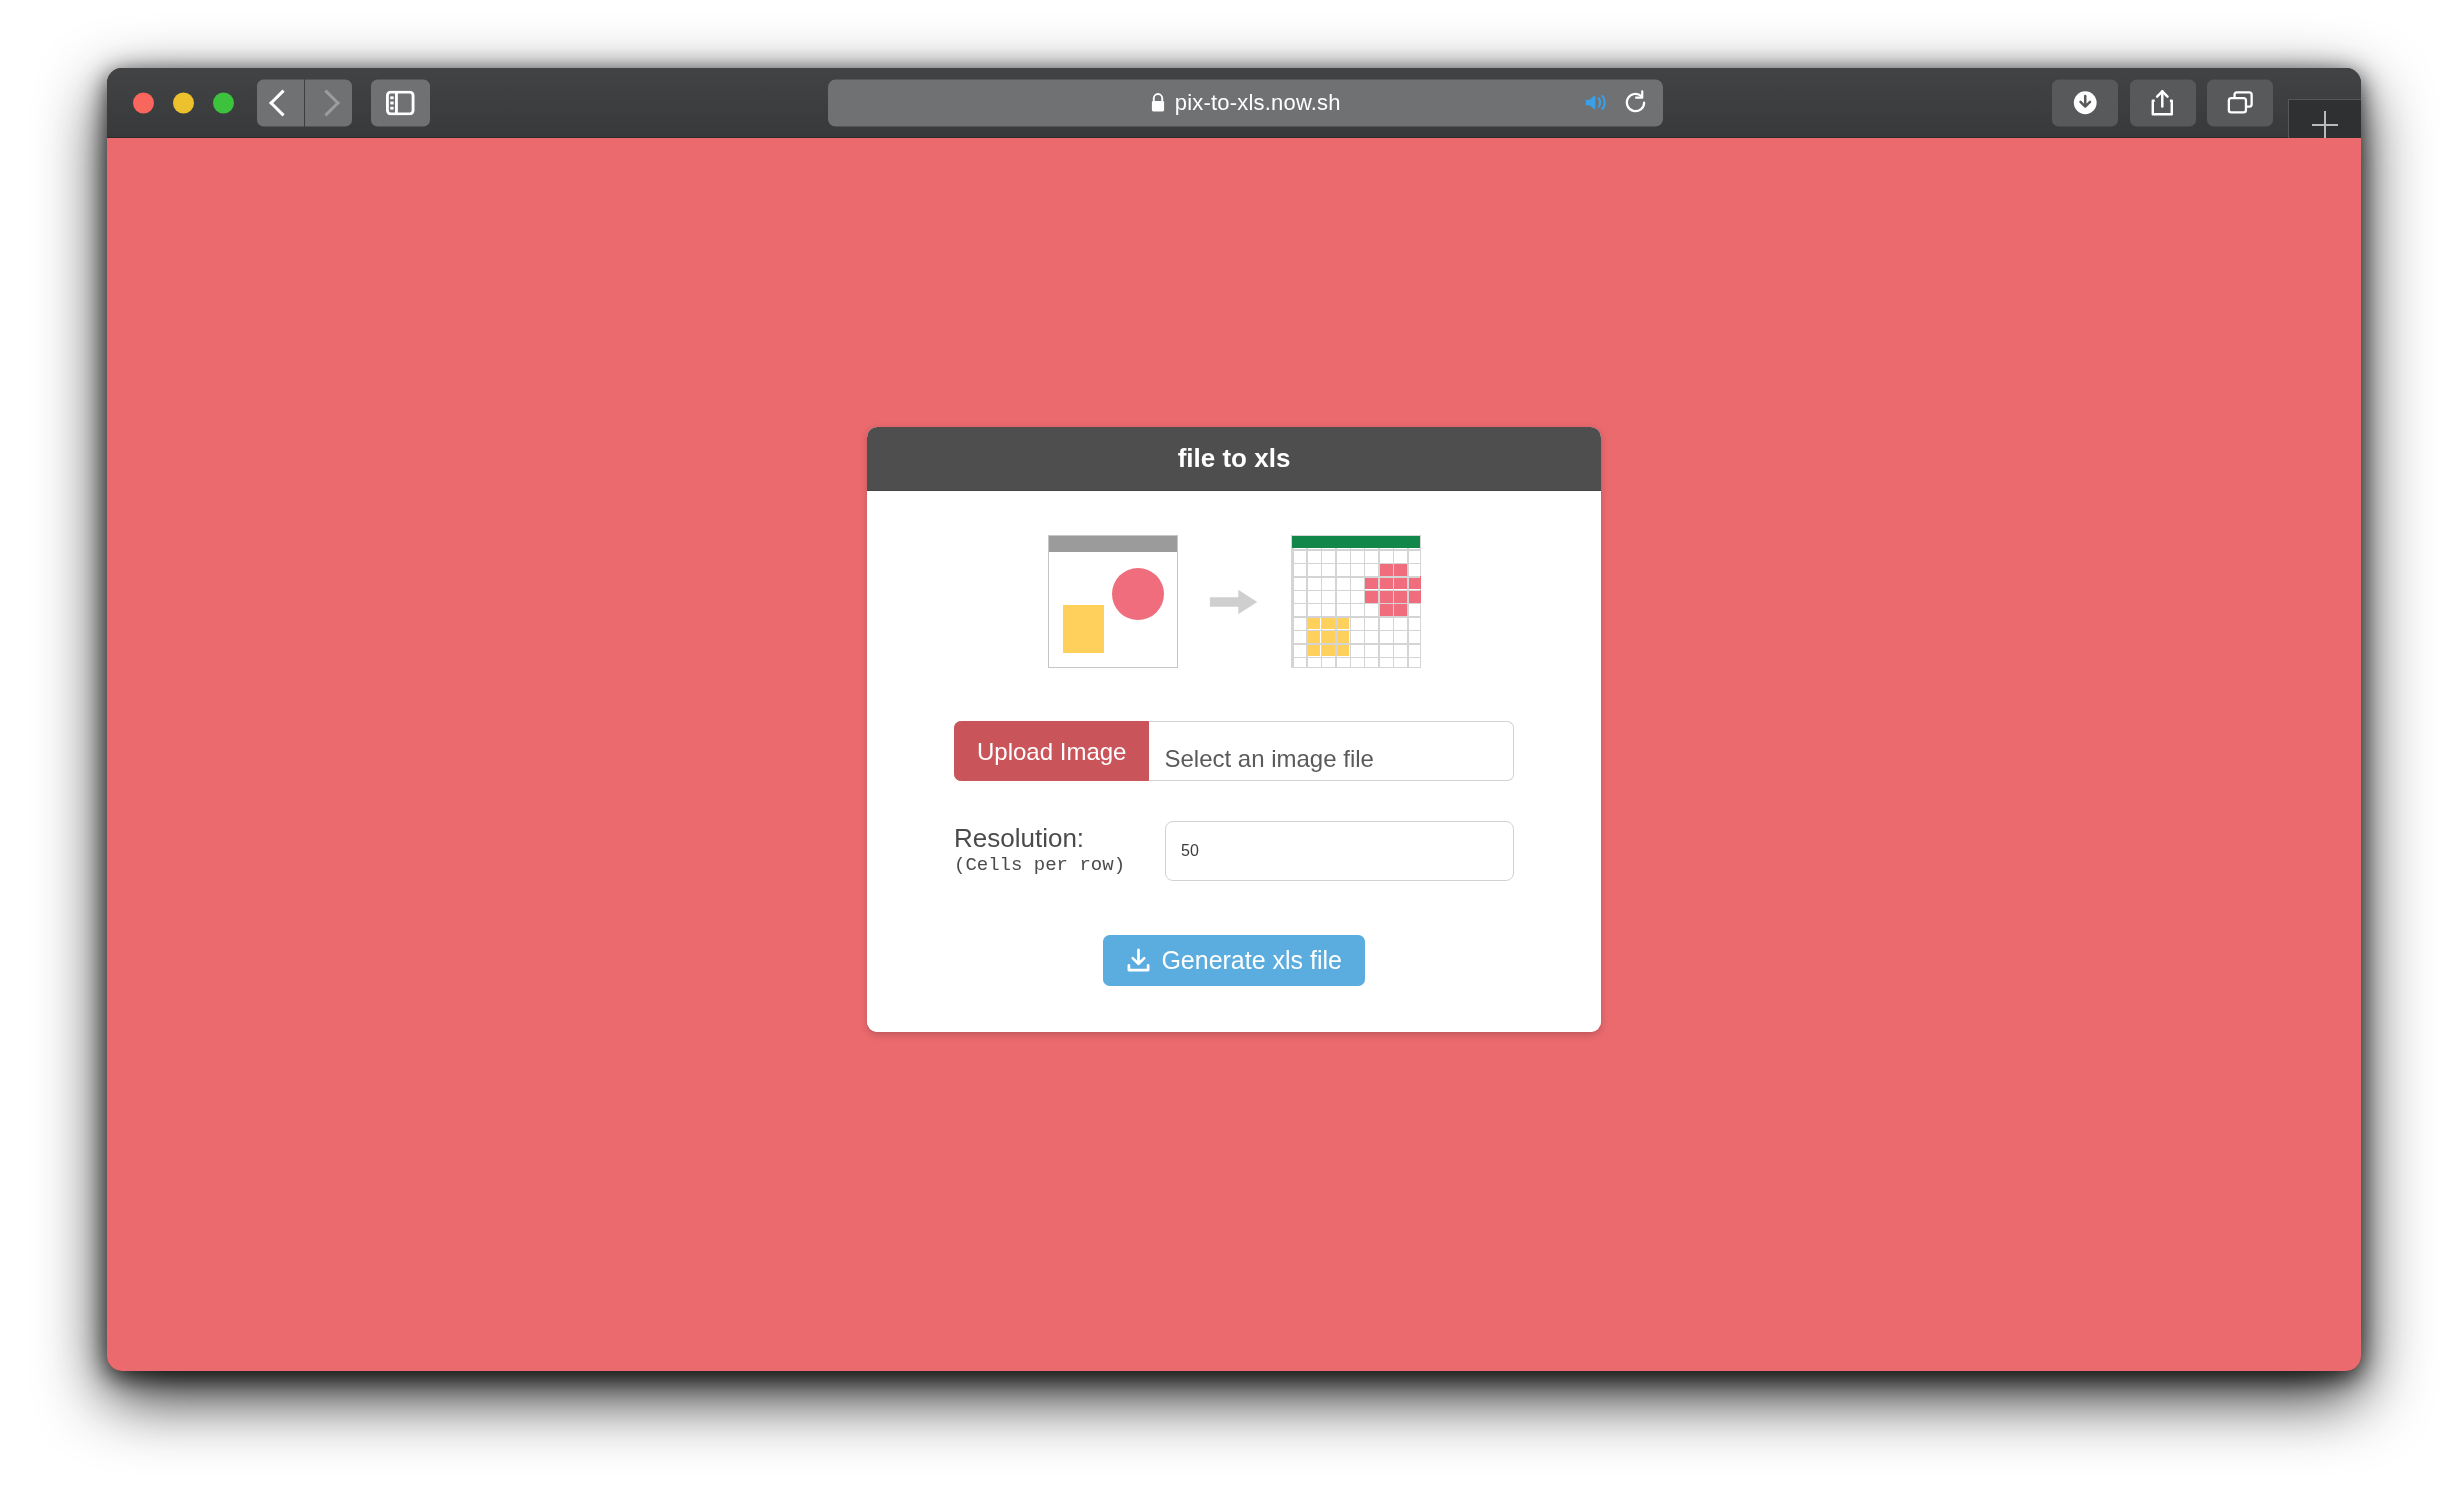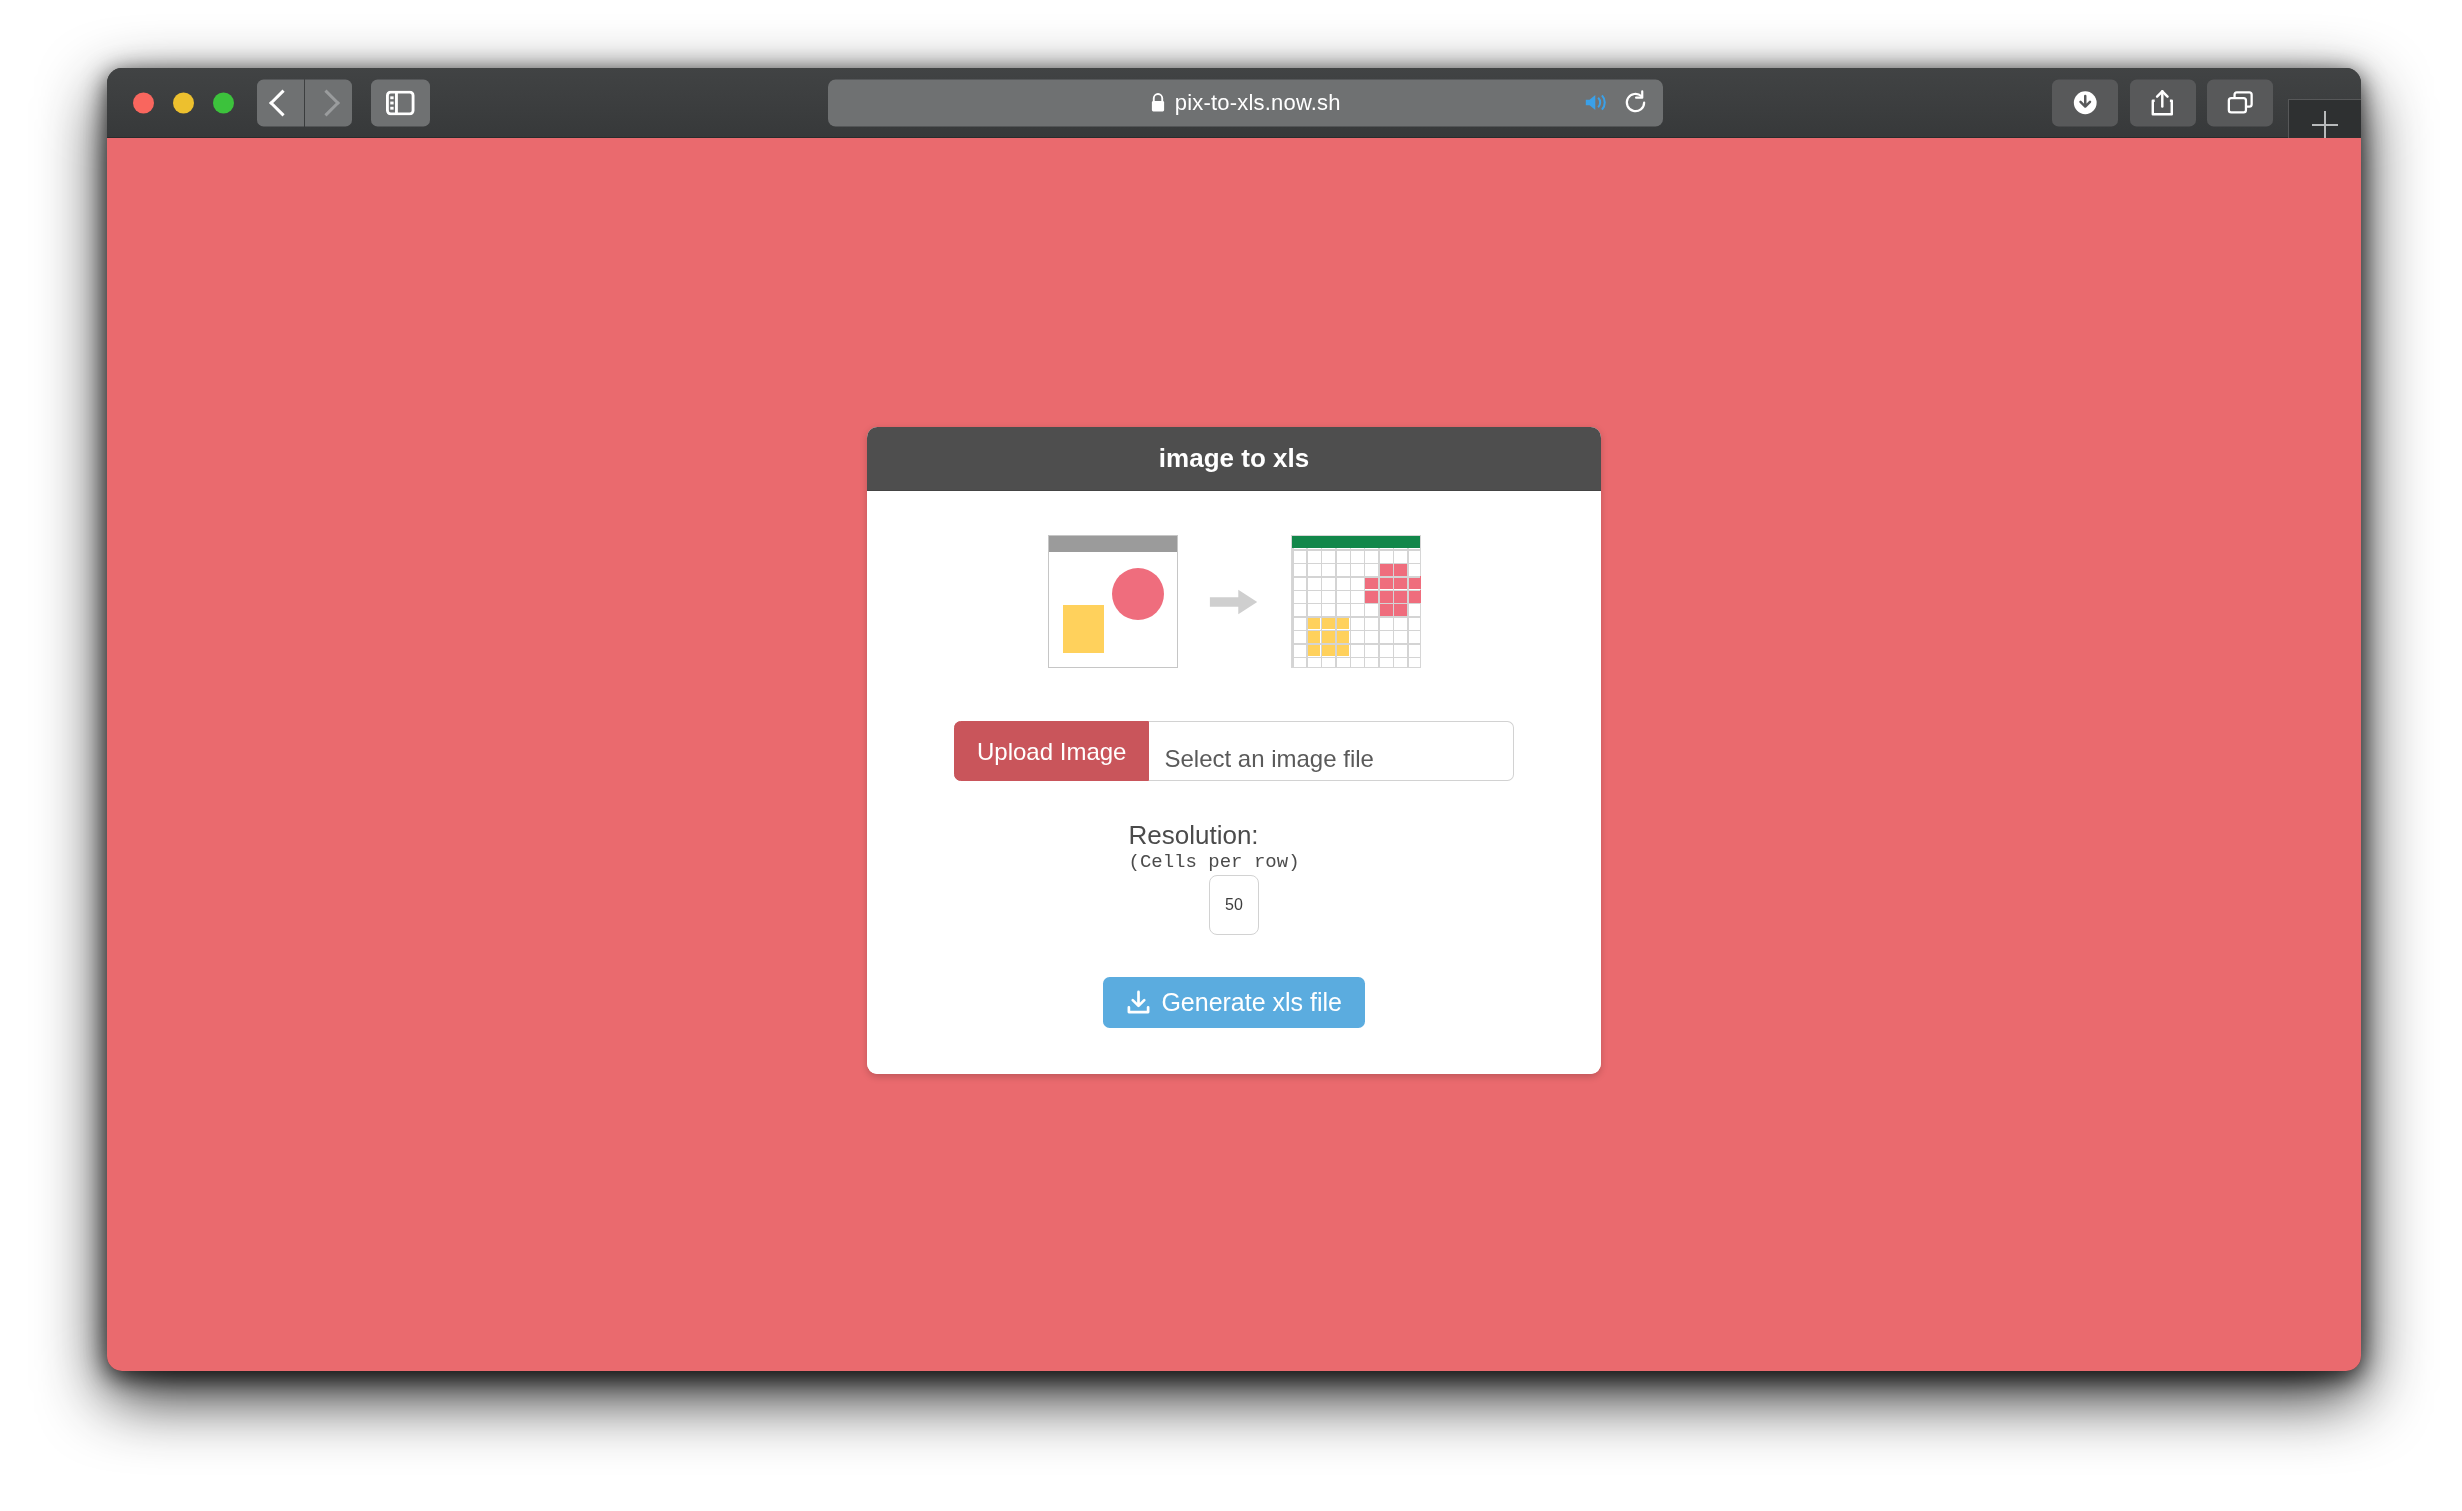--- a/index.html
+++ b/index.html
@@ -308,21 +308,21 @@
     border-radius: 0 6.6px 6.6px 0;
     box-sizing: border-box;
     padding: 8px 15px;
     font-size: 24px;
     color: #5a5a5a;
     background: #ffffff;
     overflow: hidden;
     white-space: nowrap;
   }
 
-  #resolution-row { margin-bottom: 42px; flex-direction: column; }
+  #resolution-row { margin-bottom: 54px; }
   #resolution-label-wrap {
     width: 211px;
     padding-right: 13.3px;
     box-sizing: border-box;
     text-align: left;
   }
   #resolution-label {
     display: block;
     font-size: 26px;
     color: #4b4b4b;
@@ -442,21 +442,21 @@
       <div id="new-tab-button">
         <span class="plus-glyph"></span>
       </div>
     </div>
 
     <div id="viewport">
 
       <div id="app-card">
 
         <div id="card-header">
-          <span id="card-title">image to xls</span>
+          <span id="card-title">file to xls</span>
         </div>
 
         <div id="card-body">
 
           <div id="illustration">
 
             <div id="source-image">
               <div id="source-titlebar"></div>
               <div id="source-circle"></div>
               <div id="source-square"></div>

